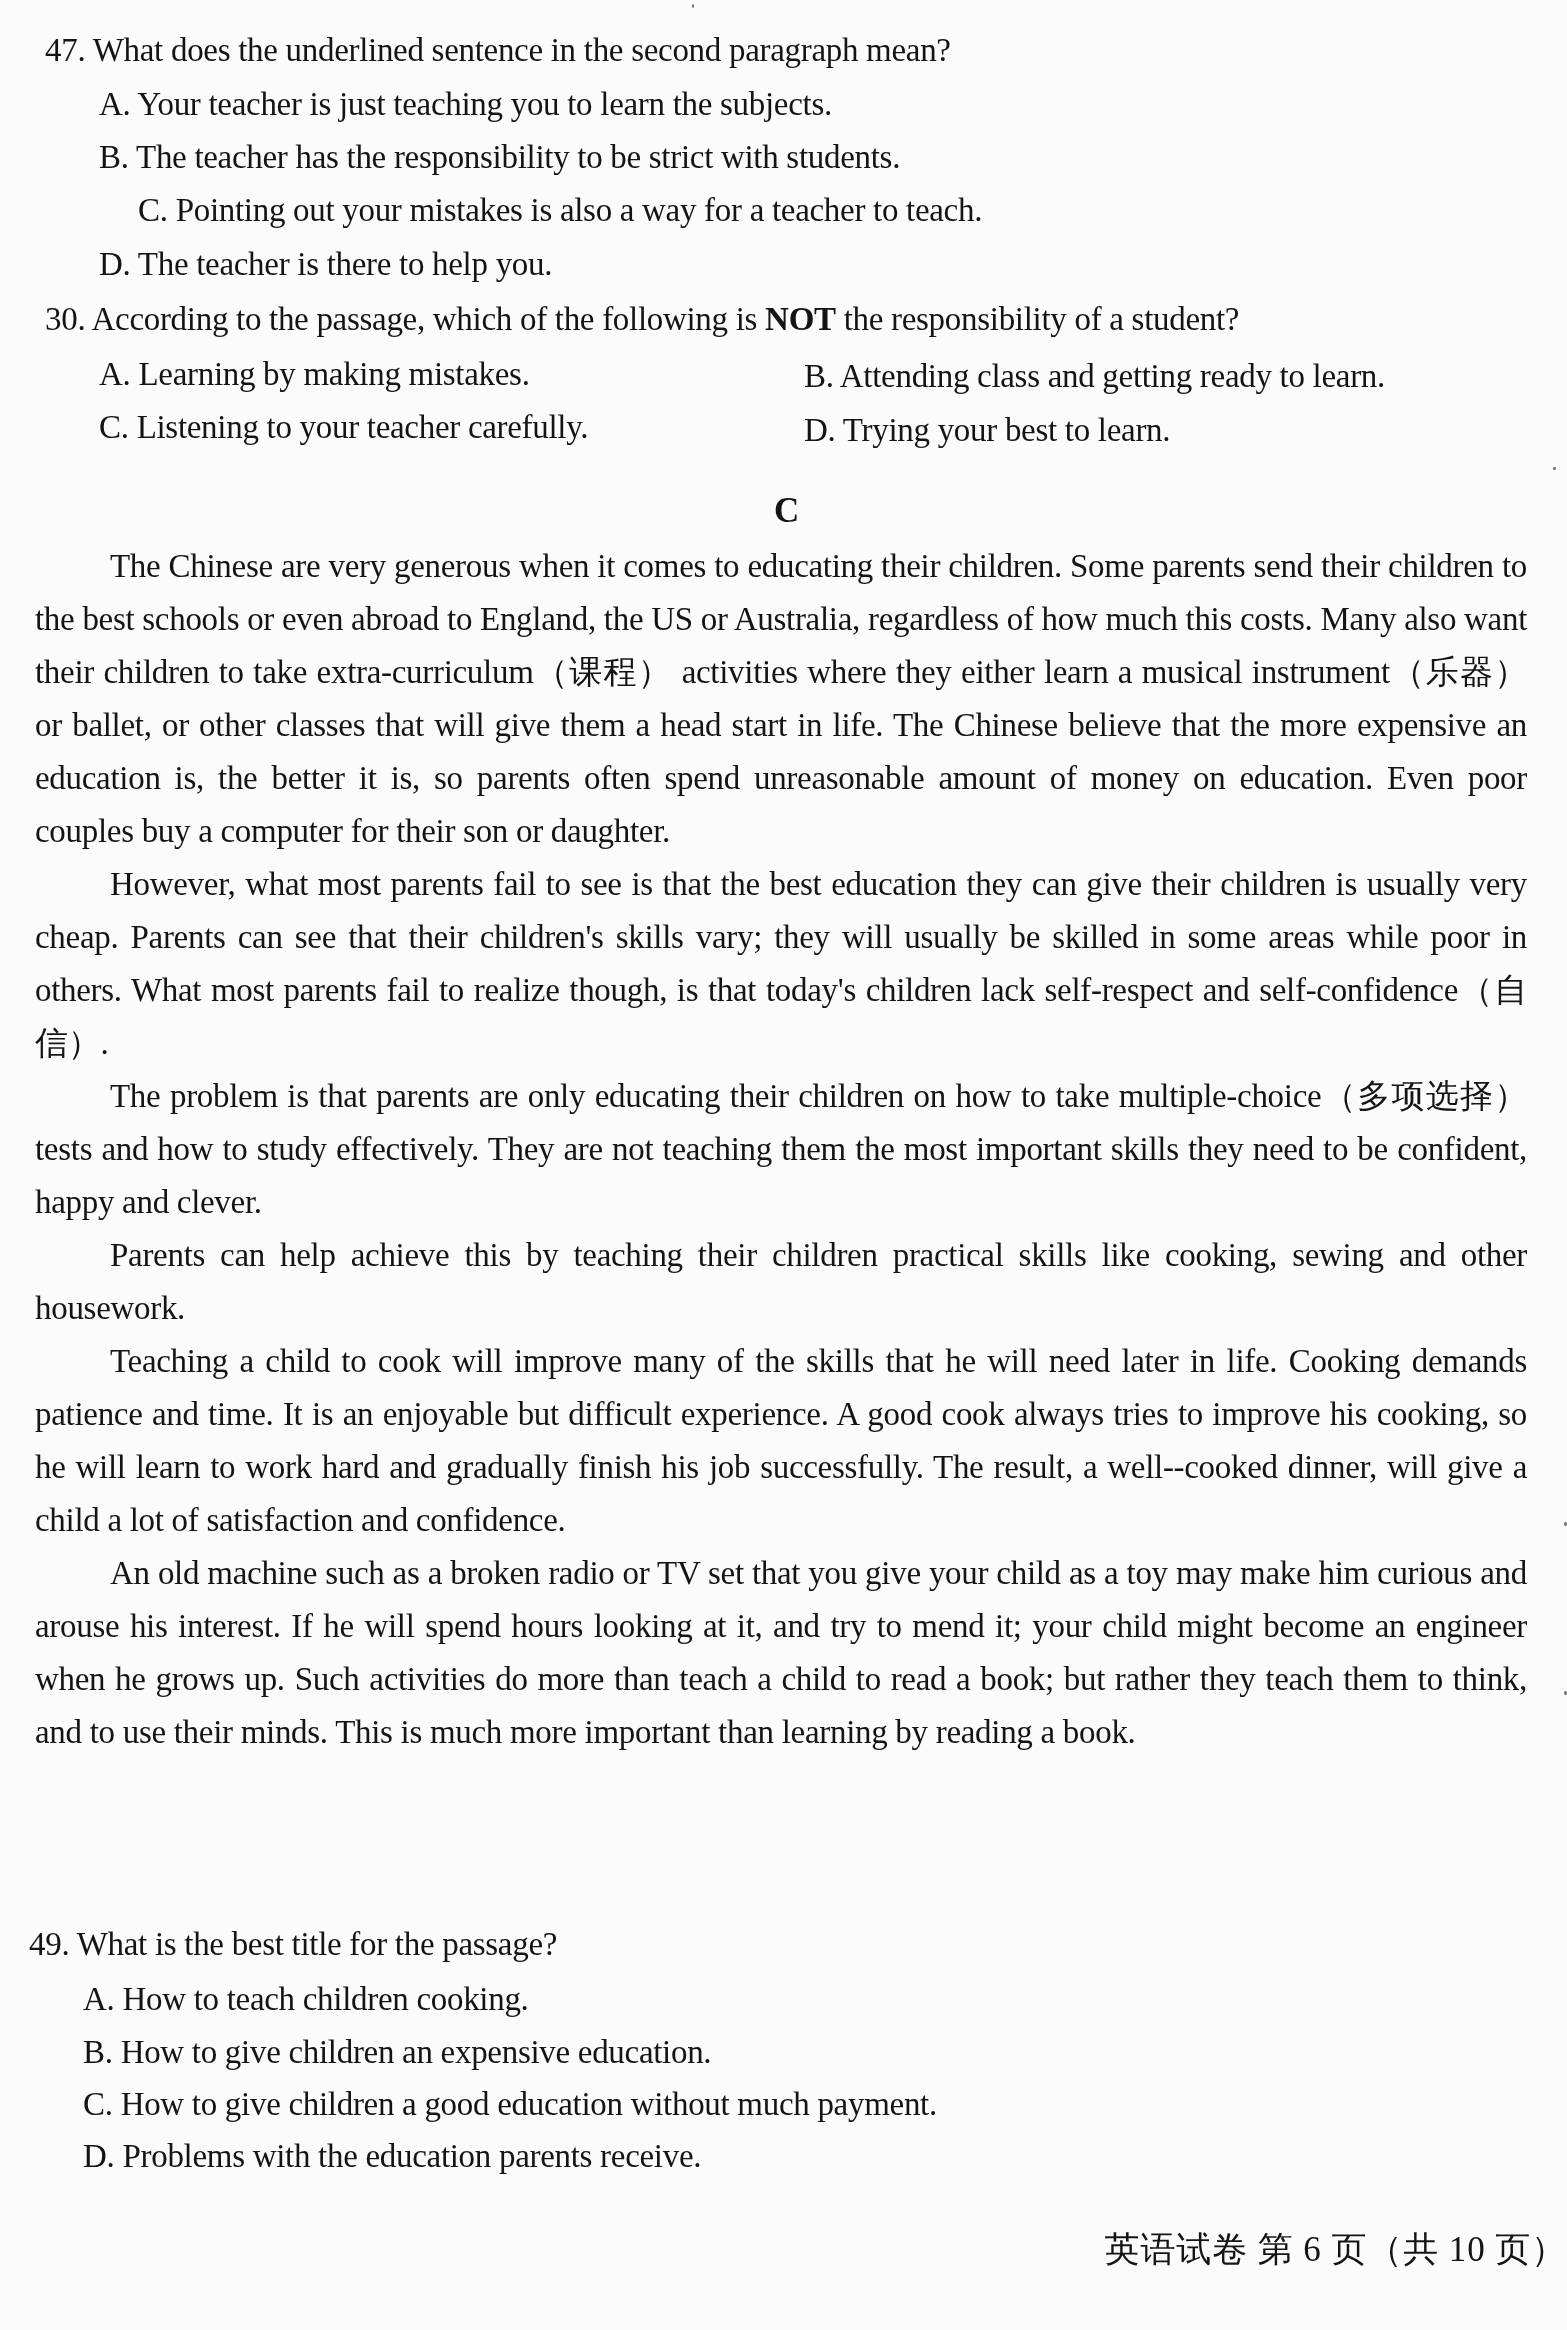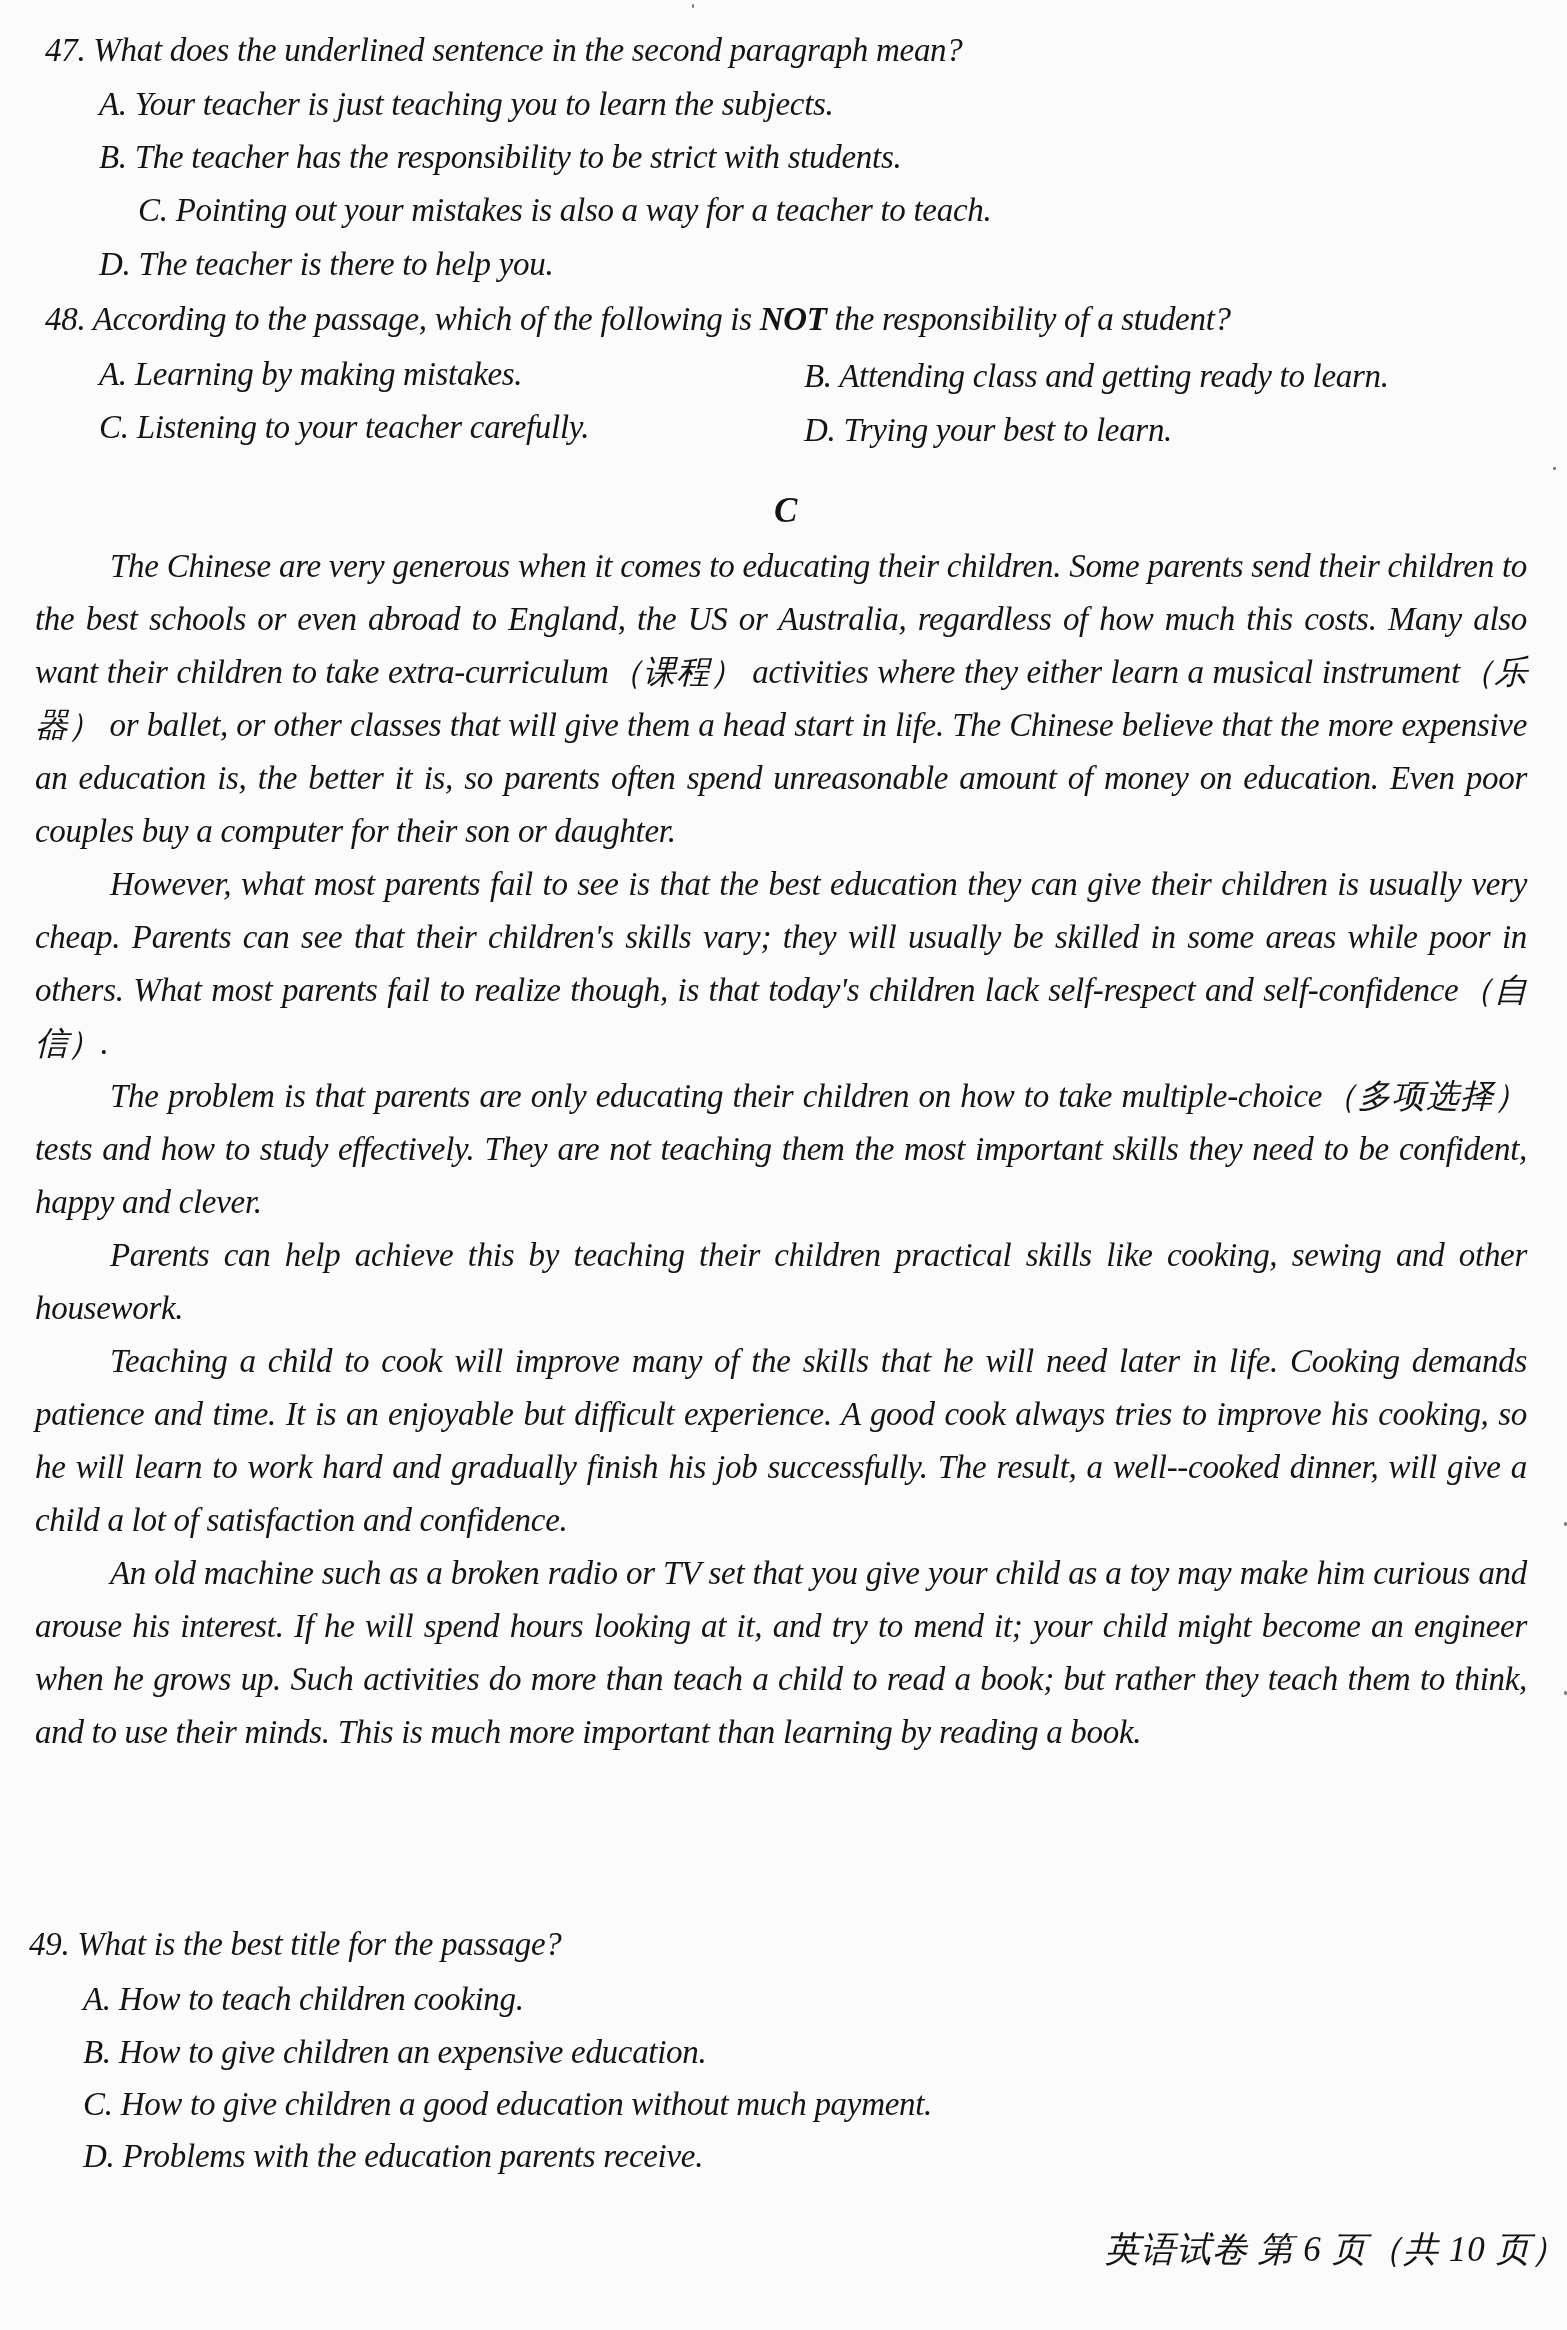--- a/index.html
+++ b/index.html
@@ -1,21 +1,21 @@
 <!DOCTYPE html>
 <html style="font-size:14px"><head>
 <meta charset="utf-8">
 <style>
   html, body { margin: 0; padding: 0; background: #fbfbfb; }
   body {
     width: 1567px; height: 2330px; position: relative; overflow: hidden;
     font-family: "Liberation Serif", "DejaVu Serif", serif;
     color: #141414;
   }
-  .page { position: absolute; left: 0; top: 0; width: 1433px; height: 2330px; font-style: italic; }
+  .page { position: absolute; left: 0; top: 0; width: 1433px; height: 2330px; }
   .q { position: absolute; font-size: 33px; line-height: 38px; white-space: nowrap; letter-spacing: -0.3px; }
   .opt { position: absolute; font-size: 33px; line-height: 38px; white-space: nowrap; letter-spacing: -0.3px; }
   .bold { font-weight: bold; text-align: center; }
   .section-letter { position: absolute; left: 774px; top: 491px; font-size: 35px; font-weight: bold; }
   .passage { position: absolute; left: 35px; width: 1492px; font-size: 33px; line-height: 53px; text-align: justify; letter-spacing: -0.3px; }
   .para { margin: 0; text-indent: 75px; }
   .footer { position: absolute; left: 0; width: 1567px; top: 2226px; text-align: right; font-size: 35px; letter-spacing: 0.9px; }
   .speck { position: absolute; background: #777; border-radius: 50%; }
 </style>
 </head>
@@ -38,21 +38,21 @@
   <div class="opt" style="left:99px; top:191px;margin-left:39px;">
     <span>C.</span>
     <span>Pointing out your mistakes is also a way for a teacher to teach.</span>
   </div>
   <div class="opt" style="left:99px; top:245px;">
     <span>D.</span>
     <span>The teacher is there to help you.</span>
   </div>
 
   <div class="q" style="left:45px; top:300px;">
-    <span>48.</span>
+    <span>30.</span>
     <span>According to the passage, which of the following is</span>
     <span class="bold">NOT</span>
     <span>the responsibility of a student?</span>
   </div>
   <div class="opt" style="left:99px; top:355px;">
     <span>A.</span>
     <span>Learning by making mistakes.</span>
   </div>
   <div class="opt" style="left:804px; top:357px;">
     <span>B.</span>

